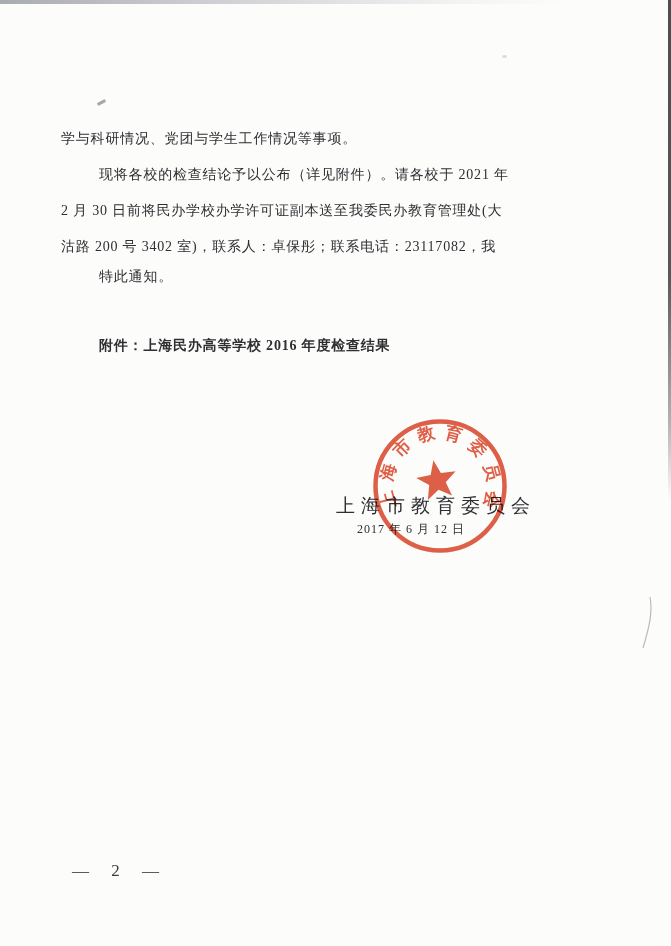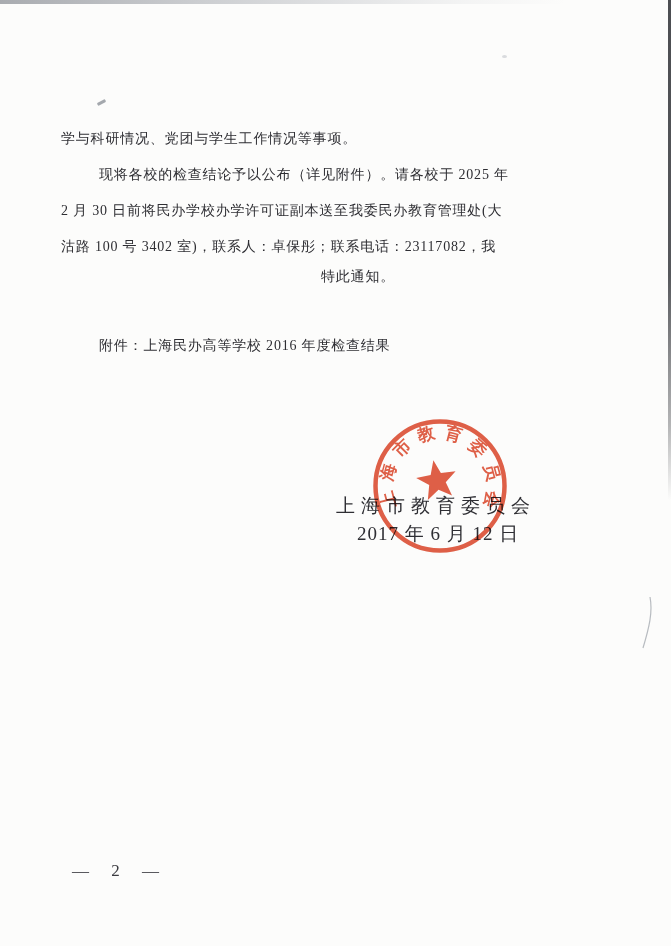--- a/index.html
+++ b/index.html
@@ -36,31 +36,31 @@
   }
   .scan-curve { position: absolute; left: 634px; top: 594px; }
 
   
   .body-text {
     position: absolute; left: 61px; top: 121px; width: 556px;
     font-size: 14px; letter-spacing: 0.8px; white-space: nowrap;
   }
   .body-line { line-height: 36px; height: 36px; }
   .indent-2 { padding-left: 38px; }
-  .line-notice { margin-top: -6px; text-align: center; }
-  .line-attachment { margin-top: 33px; }
+  .line-notice { margin-top: -6px; }
+  .line-attachment { margin-top: 33px; font-weight: bold; }
 
   
   .sig-org {
     position: absolute; left: 336px; top: 493px;
     font-size: 19px; letter-spacing: 6px; white-space: nowrap; z-index: 1;
   }
   .sig-date {
     position: absolute; left: 357px; top: 521px;
-    font-size: 19px; letter-spacing: 1px; white-space: nowrap; z-index: 1;
+    font-size: 12px; letter-spacing: 1px; white-space: nowrap; z-index: 1;
   }
 
   
   .seal {
     position: absolute; left: 365px; top: 411px; width: 150px; height: 150px;
     z-index: 2; mix-blend-mode: multiply; opacity: 0.88;
   }
   .seal svg { display: block; }
   .seal-arc-text {
     font-family: "Liberation Serif", "DejaVu Serif", serif;
@@ -81,23 +81,23 @@
   <div class="scan-edge-top"></div>
   <div class="scan-edge-right"></div>
   <div class="scan-speck"></div>
   <div class="scan-dot"></div>
   <svg class="scan-curve" width="22" height="60">
     <path d="M 16 3 C 19 18 15 34 9 54" fill="none" stroke="#9aa0a6" stroke-width="1.2" opacity="0.7"></path>
   </svg>
 
   <div class="body-text">
     <div class="body-line">学与科研情况、党团与学生工作情况等事项。</div>
-    <div class="body-line indent-2">现将各校的检查结论予以公布（详见附件）。请各校于 2025 年</div>
+    <div class="body-line indent-2">现将各校的检查结论予以公布（详见附件）。请各校于 2021 年</div>
     <div class="body-line">2 月 30 日前将民办学校办学许可证副本送至我委民办教育管理处(大</div>
-    <div class="body-line">沽路 100 号 3402 室)，联系人：卓保彤；联系电话：23117082，我</div>
+    <div class="body-line">沽路 200 号 3402 室)，联系人：卓保彤；联系电话：23117082，我</div>
     <div class="body-line indent-2 line-notice">特此通知。</div>
     <div class="body-line indent-2 line-attachment">附件：上海民办高等学校 2016 年度检查结果</div>
   </div>
 
   <div class="sig-org">上海市教育委员会</div>
   <div class="sig-date">2017 年 6 月 12 日</div>
 
   <div class="seal">
     <svg width="150" height="150" viewBox="0 0 150 150">
       <circle cx="75" cy="75" r="64.5" fill="none" stroke-width="4.5" stroke="#dd4a2e"></circle>

